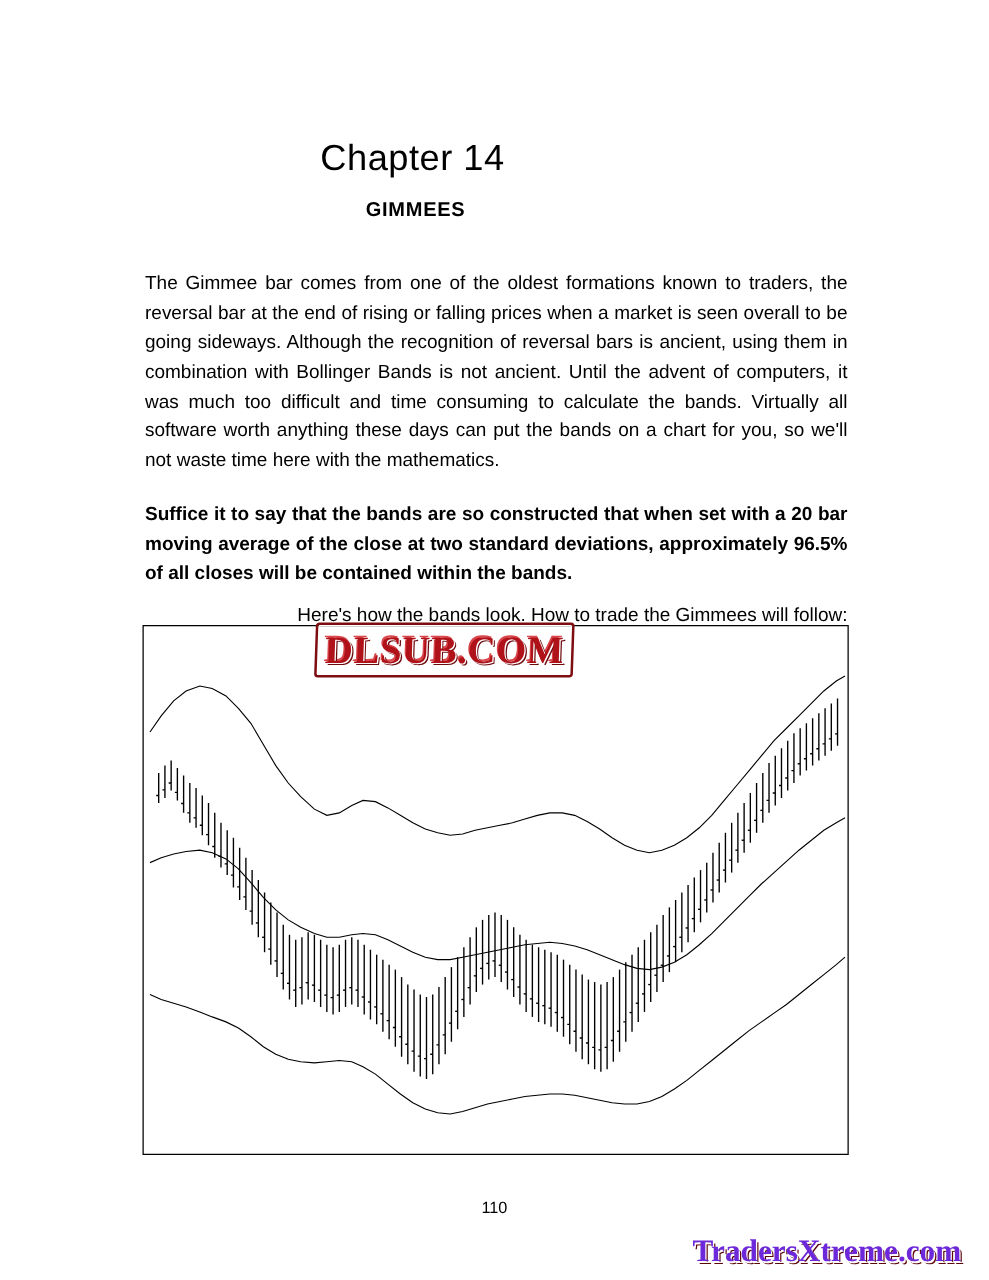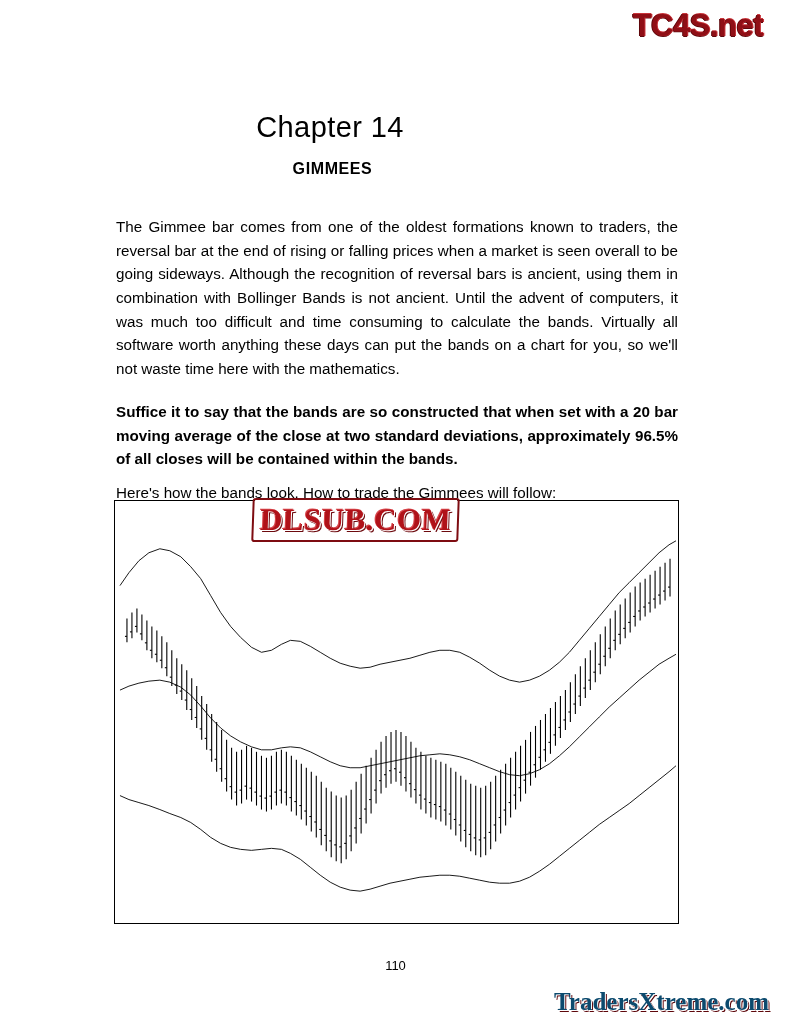--- a/index.html
+++ b/index.html
@@ -40,21 +40,21 @@
       0 -1px 0 #c8343a;
   }
 
   .wm-bottom {
     position: absolute;
     bottom: 8px;
     right: 22px;
     font-family: "Liberation Serif", serif;
     font-weight: bold;
     font-size: 25px;
-    color: #0c4a6e;
+    color: #6d28d9;
     text-shadow:
       1px 1px 0 #ffffff,
       2px 2px 0 #5e070b;
   }
 
   .wm-chart {
     position: absolute;
     top: 498px;
     left: 252px;
     font-family: "Liberation Serif", serif;
@@ -103,21 +103,21 @@
     position: absolute;
     left: 116px;
     width: 562px;
     font-size: 15.2px;
     line-height: 23.6px;
     text-align: justify;
     text-justify: inter-word;
   }
   .para-1 { top: 200px; }
   .para-2 { top: 385px; font-weight: bold; }
-  .para-3 { top: 466px; text-align: left; }
+  .para-3 { top: 466px; text-align: right; }
 
   .page-number {
     position: absolute;
     top: 958px;
     left: 0;
     width: 791px;
     text-align: center;
     font-size: 13px;
   }
 
@@ -137,21 +137,20 @@
     display: block;
     width: 100%;
     height: 100%;
   }
 </style>
 </head>
 <body>
 
 <div class="page">
 
-  <div class="wm-top">TC4S.net</div>
 
   <h1 class="chapter-title">Chapter 14</h1>
 
   <h2 class="chapter-subtitle">GIMMEES</h2>
 
   <p class="body-text para-1">The Gimmee bar comes from one of the oldest formations known to traders, the reversal bar at the end of rising or falling prices when a market is seen overall to be going sideways.   Although the recognition of reversal bars is ancient, using them in combination with Bollinger Bands is not ancient.  Until the advent of computers, it was much too difficult and time consuming   to calculate the bands. Virtually all software worth anything these days can put the bands on a chart for you, so we'll not waste time here with the mathematics.</p>
 
   <p class="body-text para-2">Suffice it to say that the bands are so constructed that when set with a 20 bar moving average of the close at two standard deviations, approximately 96.5% of all closes will be contained within the bands.</p>
 
   <p class="body-text para-3">Here's how the bands look.  How to trade the Gimmees will follow:</p>

